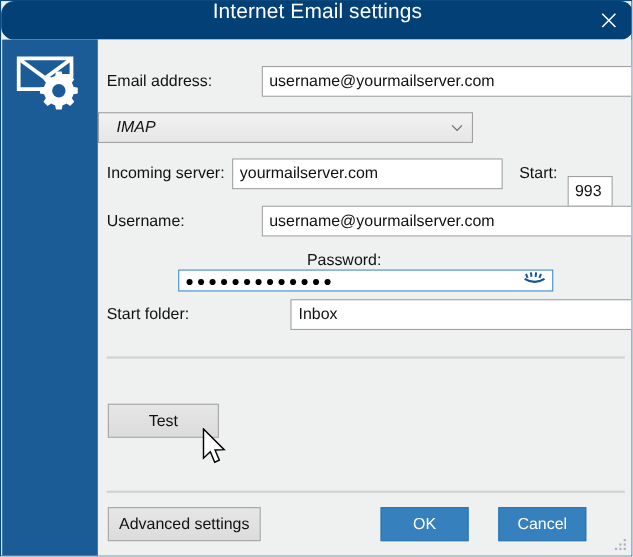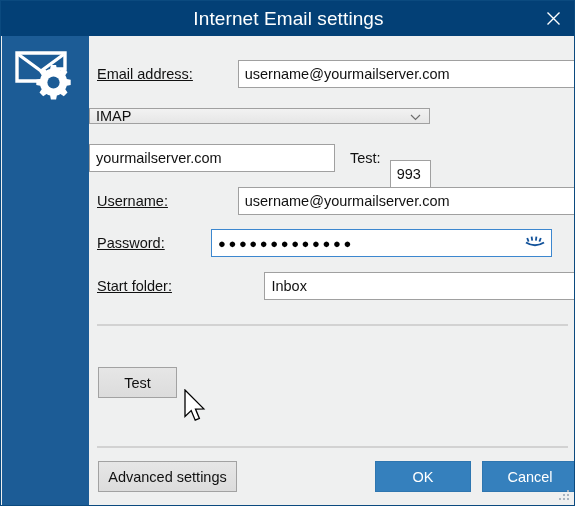--- a/index.html
+++ b/index.html
@@ -22,22 +22,23 @@
   }
 
   
   .titlebar {
     position: absolute;
     left: 0; top: 0;
     width: 575px;
     height: 35px;
     background: #034076;
     display: flex;
-    align-items: center;
+    align-items: flex-start;
     justify-content: center;
+    border-radius: 12px;
   }
   .titlebar-text {
     color: #ffffff;
     font-size: 19px;
     letter-spacing: 0.1px;
     line-height: 1;
     user-select: none;
   }
   .close-btn {
     position: absolute;
@@ -85,31 +86,30 @@
     left: 0;
     width: 486px;
     height: 28px;
     display: flex;
     align-items: center;
   }
   .row-1 { top: 24px; }
   .row-2 { top: 66px; }
   .row-3 { top: 108px; }
   .row-4 { top: 151px; }
-  .row-5 { top: 193px; }
+  .row-5 { top: 193px; flex-direction: column; }
   .row-6 { top: 236px; gap: 36px; }
 
   .lbl {
     width: 122px;
     padding-left: 8px;
     font-size: 14.5px;
     color: #111111;
     white-space: nowrap;
     user-select: none;
-    text-decoration: underline;
   }
 
   .tbox {
     height: 28px;
     background: #ffffff;
     border: 1px solid #a0a0a0;
     display: flex;
     align-items: center;
     padding: 0 6px;
     font-size: 14.5px;
@@ -124,30 +124,31 @@
     font-size: 14.5px;
     color: #111111;
     margin-left: 15px;
     margin-right: 9px;
     white-space: nowrap;
     user-select: none;
   }
 
   .combo {
     width: 341px;
-    height: 16px;
+    height: 28px;
     background: linear-gradient(to bottom, #f2f2f2 0%, #e6e6e6 100%);
     border: 1px solid #a0a0a0;
     display: flex;
     align-items: center;
     justify-content: space-between;
-    padding: 0 8px 0 6px;
+    padding: 0 8px 0 16px;
     font-size: 14.5px;
     color: #111111;
     cursor: default;
+    font-style: italic;
   }
   .combo .chev { display: block; opacity: 0.75; }
 
   
   .tbox-pass {
     width: 341px;
     border: 1px solid #3c87cf;
     justify-content: space-between;
     padding-right: 5px;
   }
@@ -179,42 +180,41 @@
     color: #111111;
     display: flex;
     align-items: center;
     justify-content: center;
     cursor: default;
     user-select: none;
   }
   .btn-test {
     position: absolute;
     left: 9px; top: 331px;
-    width: 79px; height: 31px;
+    width: 101px; height: 31px;
   }
   .btn-adv {
     position: absolute;
     left: 9px; top: 425px;
     width: 139px; height: 31px;
   }
   .btn-blue {
     position: absolute;
     top: 425px;
     height: 31px;
-    width: 96px;
+    width: 80px;
     border: 1px solid #2e76b0;
     background: #3580bd;
     color: #ffffff;
     font-size: 14.5px;
     display: flex;
     align-items: center;
     justify-content: center;
     cursor: default;
     user-select: none;
-    margin-left: 29px;
   }
   .btn-ok { left: 257px; }
   .btn-cancel { left: 364px; }
 
   
   .grip {
     position: absolute;
     right: 3px; bottom: 3px;
     width: 14px; height: 14px;
   }
@@ -281,24 +281,25 @@
           <span>IMAP</span>
           <span class="chev">
             <svg width="11" height="8" viewBox="0 0 11 8" aria-hidden="true">
               <path d="M1 2 L5.5 6.5 L10 2" fill="none" stroke="#444444" stroke-width="1.2"></path>
             </svg>
           </span>
         </div>
       </div>
 
       <div class="row row-3">
+        <div class="lbl">Incoming server:</div>
         <div class="tbox tbox-server">
           <span title="Incoming server">yourmailserver.com</span>
         </div>
-        <div class="port-lbl">Test:</div>
+        <div class="port-lbl">Start:</div>
         <div class="tbox tbox-port">
           <span>993</span>
         </div>
       </div>
 
       <div class="row row-4">
         <div class="lbl">Username:</div>
         <div class="tbox tbox-wide">
           <span title="Username">username@yourmailserver.com</span>
         </div>

